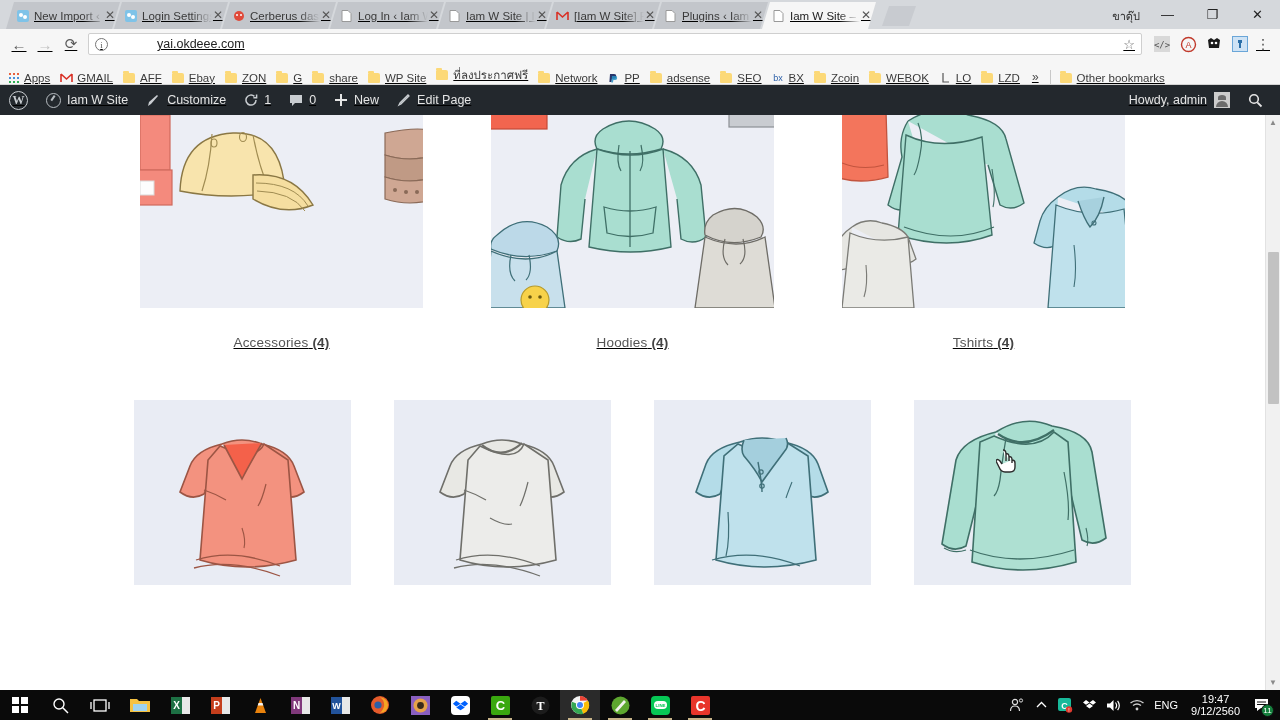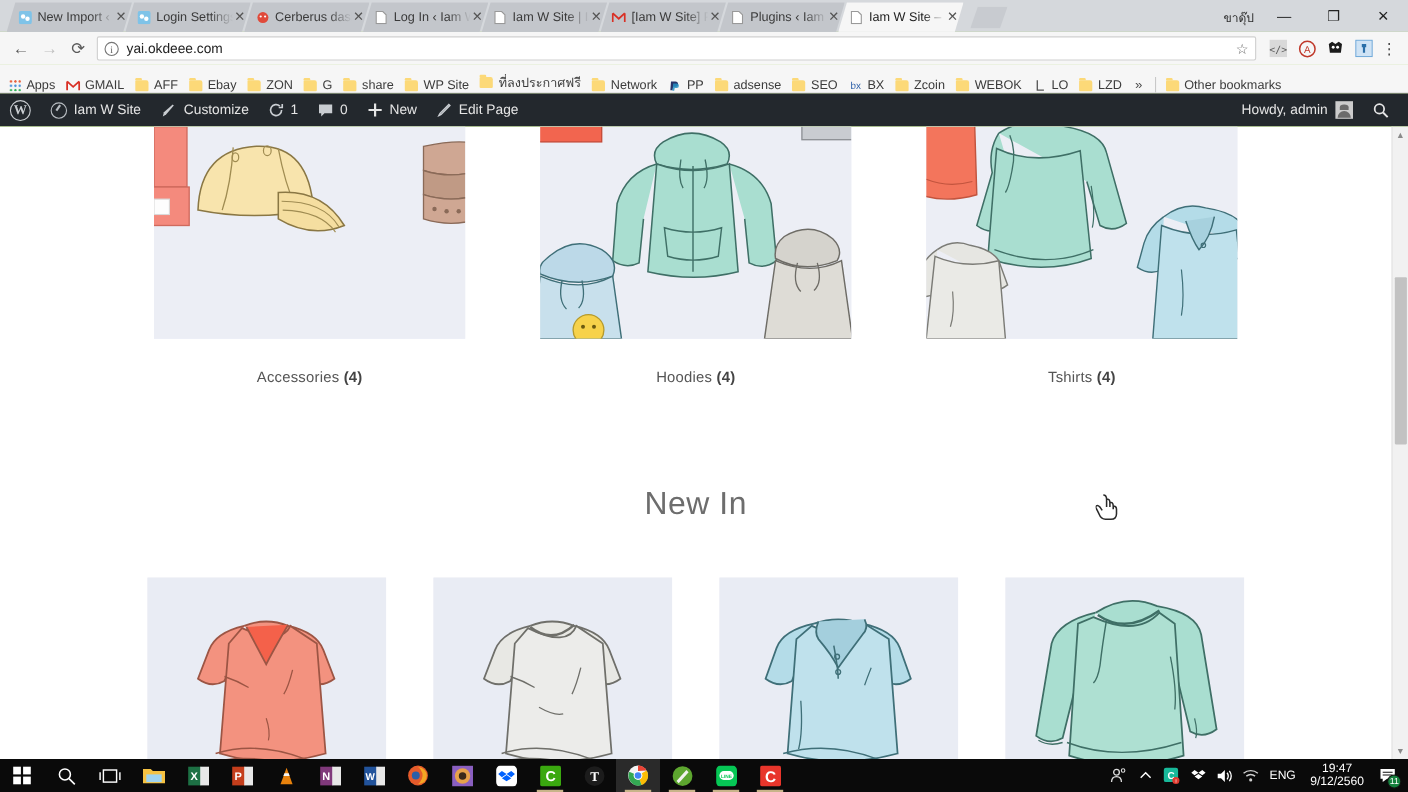--- a/index.html
+++ b/index.html
@@ -5,21 +5,21 @@
   * { box-sizing: border-box; margin: 0; padding: 0; }
   html, body {
     width: 1280px; height: 720px;
     overflow: hidden;
     font-family: "Liberation Sans", sans-serif;
     background: #fff;
   }
   body { position: relative; }
 
   
-  .browser { width: 1280px; height: 690px; background: #84cc16; position: relative; }
+  .browser { width: 1280px; height: 690px; background: #fef9c3; position: relative; text-decoration: underline; }
 
   
   .tabstrip {
     height: 29px; background: #d5d8dc; position: relative;
     display: flex; align-items: flex-end; padding-left: 6px;
   }
   .tab {
     height: 27px; width: 114px; margin-right: -6px;
     background: #c3c6cb;
     display: flex; align-items: center;
@@ -80,21 +80,21 @@
     flex: 1 1 auto; height: 22px; margin: 0 6px 0 4px;
     background: #fff; border: 1px solid #cfcfcf; border-radius: 2px;
     display: flex; align-items: center; padding: 0 6px;
     font-size: 12.5px; color: #222;
   }
   .omnibox .info {
     width: 13px; height: 13px; border: 1.2px solid #767676; border-radius: 50%;
     font-size: 9px; line-height: 12px; text-align: center; color: #5a5a5a;
     margin-right: 7px; flex: 0 0 13px; font-family: "Liberation Serif", serif;
   }
-  .omnibox .url { flex: 1 1 auto; }
+  .omnibox .url { flex: 1 1 auto; margin-left: 42px; }
   .star { margin-left: 6px; font-size: 13px; color: #6a6a6a; }
   .exticon {
     width: 24px; height: 24px; margin-left: 2px;
     display: flex; align-items: center; justify-content: center;
     font-size: 12px;
   }
   .menu-dots { width: 22px; text-align: center; font-size: 14px; color: #4a4a4a; letter-spacing: 0; }
 
   
   .bookmarks {
@@ -681,21 +681,20 @@
               <path d="M232 130 q3 26 0 42" fill="none" stroke="#3f6f78" stroke-width="1.1"></path>
             </svg>
           </div>
           <div class="cat-label">
             <span>Tshirts</span>
             <b>(4)</b>
           </div>
         </div>
       </div>
 
-      <h2 class="newin">New In</h2>
 
       <div class="prod-row">
         <div class="prod">
           <svg width="217" height="185" viewBox="0 0 217 185">
             <rect width="217" height="185" fill="#e9ecf4"></rect>
             <path d="M88 44 q20 -8 40 0 q26 6 32 22 l10 26 q-12 9 -24 2 l-8 -18" fill="#f3927f" stroke="#9c5544" stroke-width="1.6"></path>
             <path d="M88 44 q-26 6 -32 22 l-10 26 q12 9 24 2 l8 -18" fill="#f3927f" stroke="#9c5544" stroke-width="1.6"></path>
             <path d="M86 46 q36 16 44 -2 l24 16 l8 100 q-50 14 -96 0 l8 -100 z" fill="#f3927f" stroke="#9c5544" stroke-width="1.6"></path>
             <path d="M90 45 q16 30 18 34 q6 -12 20 -36" fill="#f4614a" stroke="#9c5544" stroke-width="1.6"></path>
             <path d="M70 90 q12 4 22 10" fill="none" stroke="#9c5544" stroke-width="1.2"></path>

